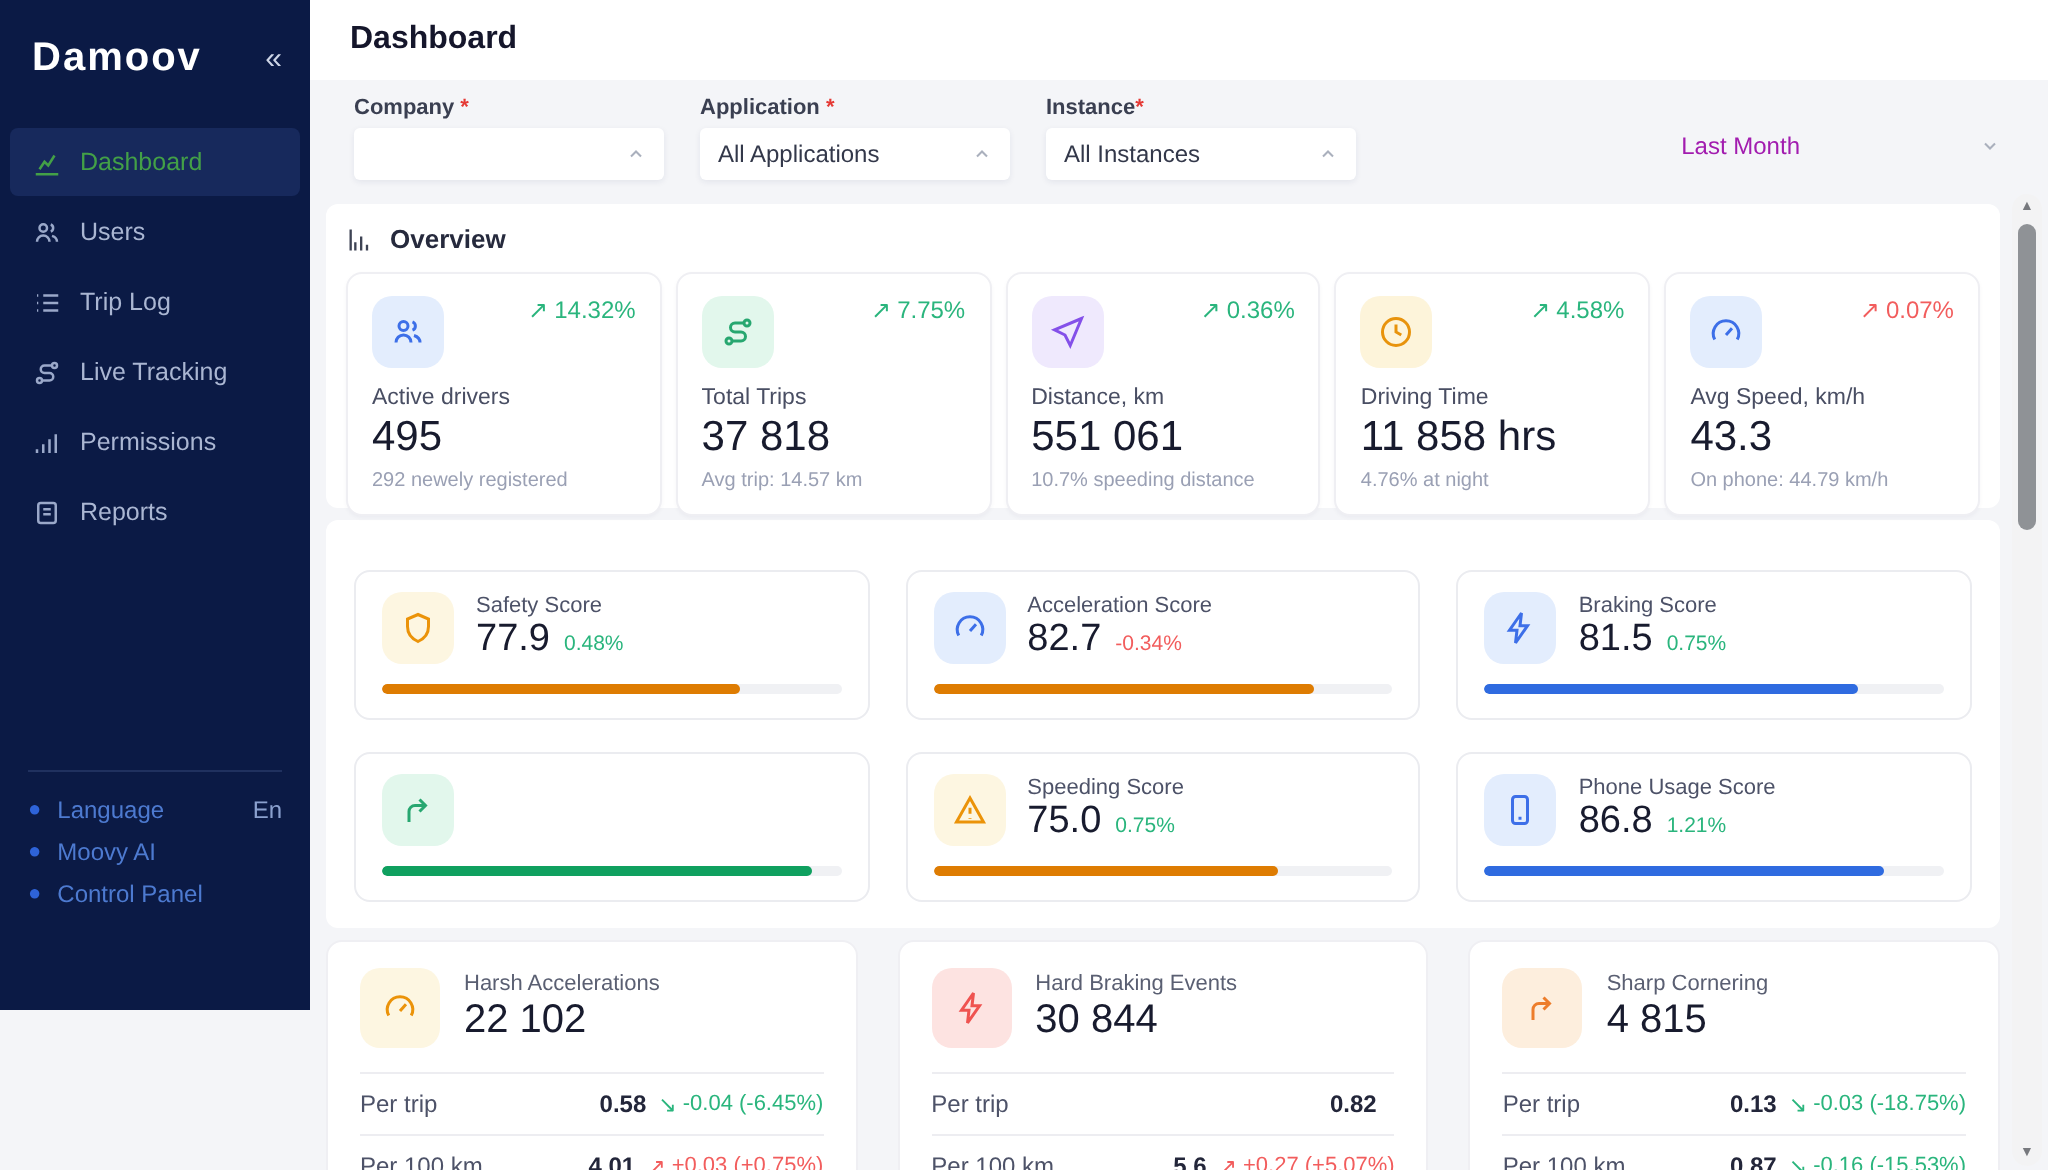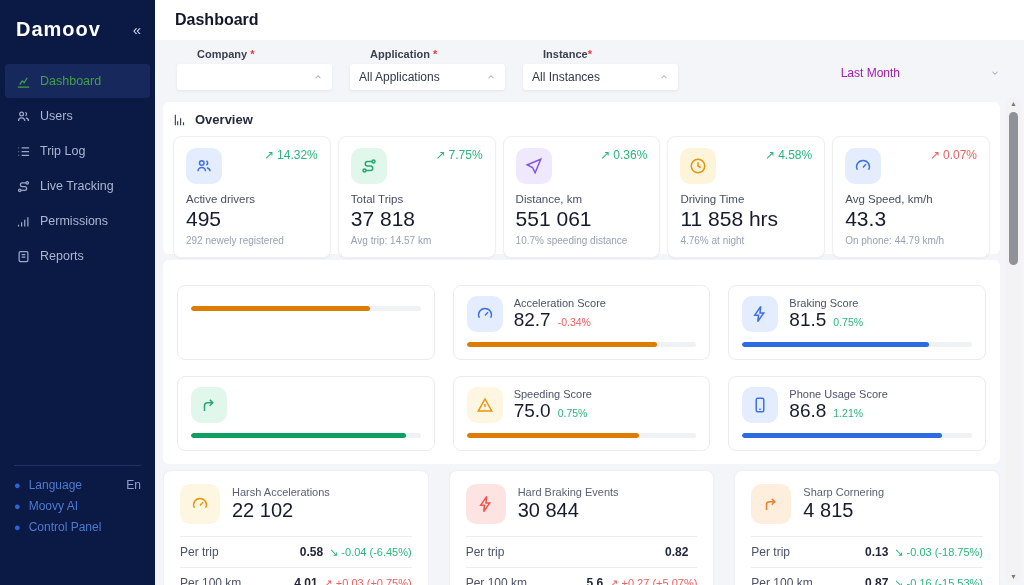--- a/index.html
+++ b/index.html
@@ -1,20 +1,20 @@
 <!DOCTYPE html>
 <html><head>
 <meta charset="utf-8">
 <style>
   * { margin:0; padding:0; box-sizing:border-box; }
   html,body { width:1024px; height:585px; overflow:hidden; font-family:"Liberation Sans", sans-serif; }
   .app { display:flex; width:1024px; height:585px; background:#f4f5f8; }
 
   
-  .sidebar { width:155px; height:585px; background:#0b1a45; display:flex; flex-direction:column; flex-shrink:0; }
+  .sidebar { width:155px; height:505px; background:#0b1a45; display:flex; flex-direction:column; flex-shrink:0; }
   .logo-row { display:flex; align-items:center; justify-content:space-between; padding:18px 14px 14px 16px; }
   .logo { color:#fff; font-size:20px; font-weight:700; letter-spacing:1px; }
   .collapse { color:#cdd5e6; font-size:15px; cursor:pointer; }
   .menu { margin-top:8px; }
   .menu-item { display:flex; align-items:center; gap:9px; height:34px; margin:1px 5px; padding:0 11px; color:#aab6d2; font-size:12.5px; border-radius:4px; cursor:pointer; }
   .menu-item .mi-icon { display:flex; width:15px; height:15px; color:#9aa8c9; }
   .menu-item.active { background:#17295c; color:#43a047; }
   .menu-item.active .mi-icon { color:#43a047; }
   .mi-icon svg { width:15px; height:15px; }
   .sidebar-footer { margin-top:auto; padding:0 14px 44px 14px; }
@@ -22,21 +22,21 @@
   .sf-item { display:flex; align-items:center; gap:8px; font-size:12px; color:#4d7ad0; margin-bottom:7px; cursor:pointer; }
   .sf-bullet { color:#2e63d8; font-size:11px; line-height:1; }
   .sf-value { margin-left:auto; color:#8ba1cf; }
 
   
   .main { flex:1; position:relative; height:585px; overflow:hidden; }
   .topbar { height:40px; background:#fff; display:flex; align-items:center; padding:0 20px; }
   .topbar h1 { font-size:16px; font-weight:700; color:#15162b; }
   .filters { display:flex; align-items:flex-start; padding:8px 24px 0 22px; height:56px; }
   .f-group { width:155px; margin-right:18px; }
-  .f-label { font-size:11px; font-weight:700; color:#3a3f51; margin-bottom:4px;margin-left:20px; }
+  .f-label { font-size:11px; font-weight:700; color:#3a3f51; margin-bottom:4px; }
   .f-label .req { color:#e53935; }
   .f-select { background:#fff; height:26px; border-radius:3px; box-shadow:0 1px 3px rgba(30,40,90,0.08); display:flex; align-items:center; justify-content:space-between; padding:0 9px; font-size:12px; color:#33384a; cursor:pointer; }
   .chev { display:flex; color:#aab0bd; }
   .chev svg { width:10px; height:10px; }
   .f-period { margin-left:auto; display:flex; align-items:center; gap:90px; margin-top:18px; font-size:12px; color:#a21caf; cursor:pointer; }
 
   .panel { background:#fff; border-radius:6px; margin:6px 24px 0 8px; }
 
   
   .overview { padding:10px 10px 12px 10px; height:152px; }
@@ -326,20 +326,34 @@
           <div class="stat-sub">On phone: 44.79 km/h</div>
         </div>
 
       </div>
     </section>
 
     <section class="panel behaviour">
       <div class="score-grid">
 
         <div class="score-card">
+          <div class="score-main">
+            <span class="icon-box" style="color: rgb(235, 147, 9); background: rgb(253, 246, 225);">
+                <svg viewBox="0 0 24 24" fill="none" stroke="currentColor" stroke-width="2">
+                  <path d="M12 3l7 3v5c0 5-3 8.2-7 10-4-1.8-7-5-7-10V6l7-3z"></path>
+                </svg>
+              </span>
+            <div>
+              <div class="score-label">Safety Score</div>
+              <div class="score-vrow">
+                  <span class="score-value">77.9</span>
+                  <span class="score-delta" style="color: rgb(42, 181, 125);">0.48%</span>
+                </div>
+            </div>
+          </div>
           <div class="bar">
               <div class="bar-fill" style="width: 78%; background: rgb(222, 124, 2);"></div>
             </div>
         </div>
 
         <div class="score-card">
           <div class="score-main">
             <span class="icon-box" style="color: rgb(61, 111, 232); background: rgb(227, 237, 253);">
                 <svg viewBox="0 0 24 24" fill="none" stroke="currentColor" stroke-width="2">
                   <path d="M4.5 17a8.5 8.5 0 1115 0"></path>

